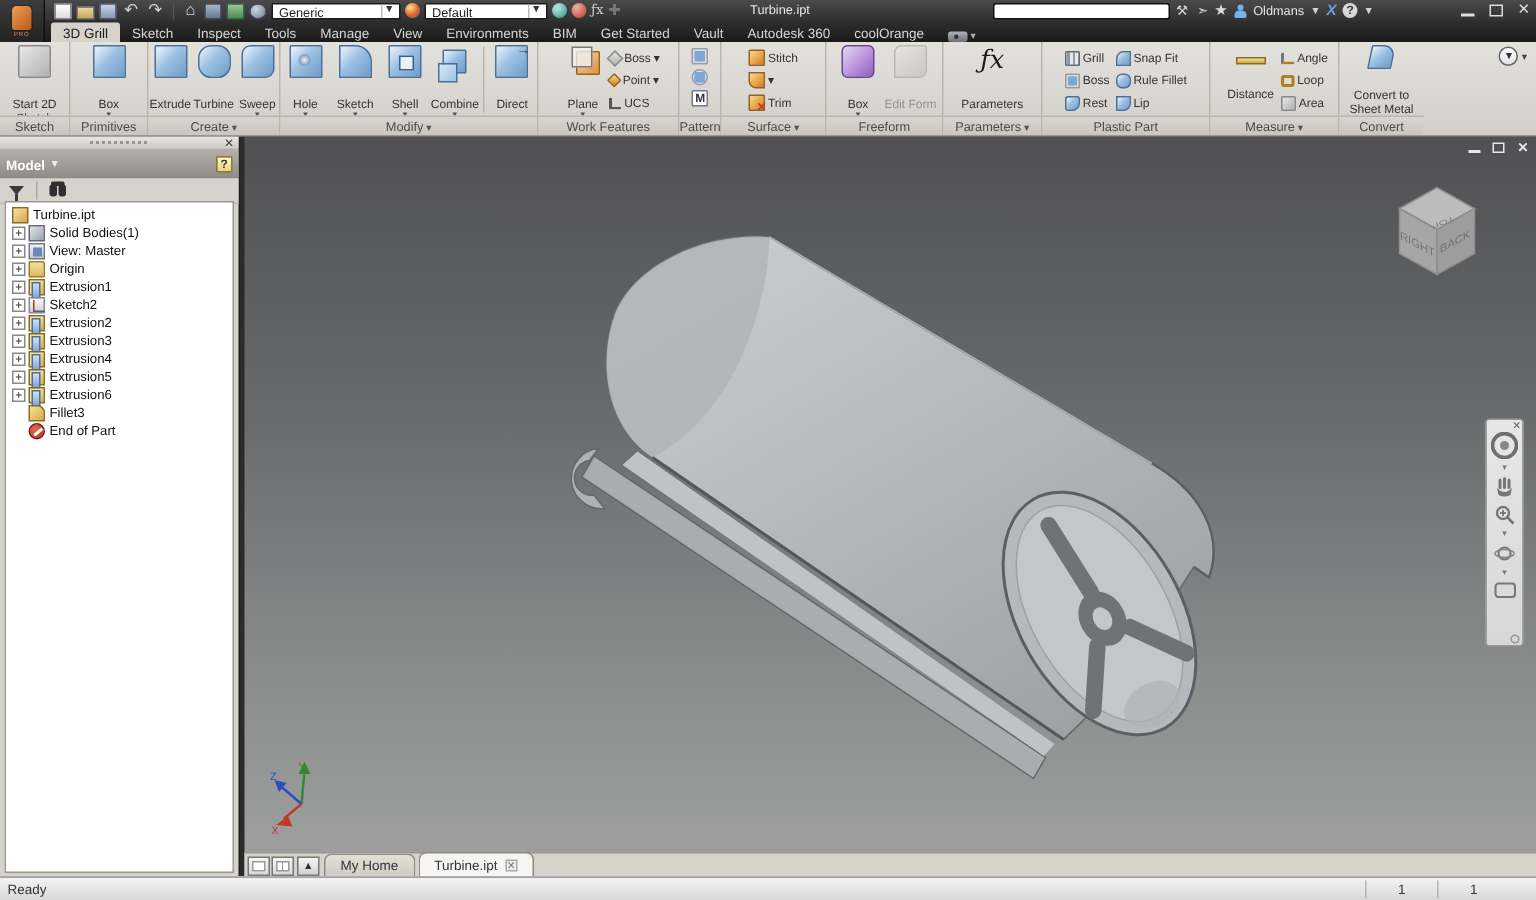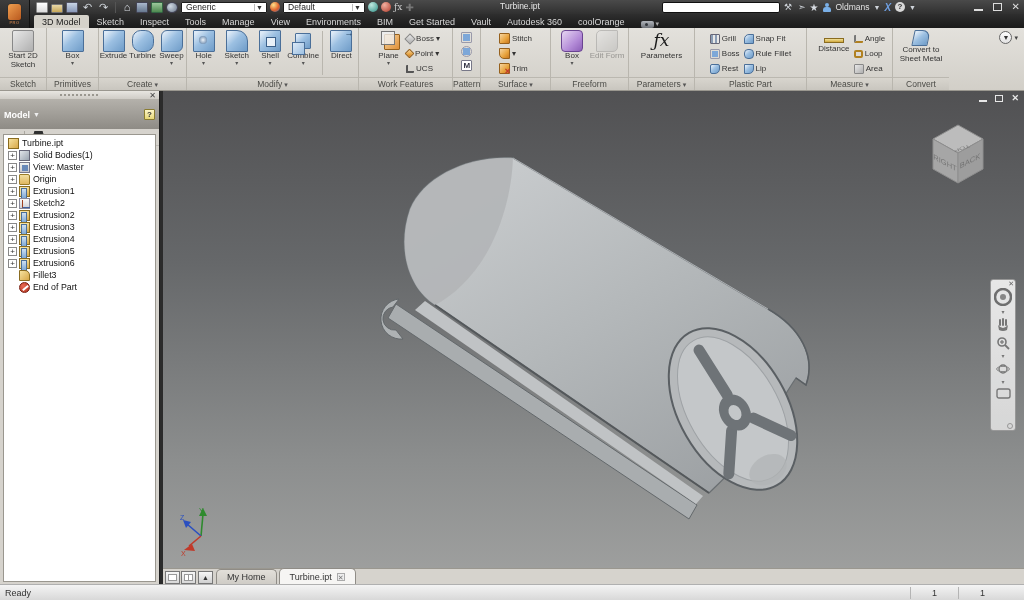--- a/index.html
+++ b/index.html
@@ -14,21 +14,21 @@
   .qicon{width:12px;height:11px;display:inline-block;border-radius:1px}
   .q-new{background:linear-gradient(#fff,#dcdcdc);border:1px solid #888}
   .q-open{background:linear-gradient(#e8d8a8,#c8a858);border:1px solid #777;height:9px;margin-top:2px}
   .q-save{background:linear-gradient(#c8d4e4,#8898b8);border:1px solid #556}
   .q-undo,.q-redo{color:#cfd4da;font-size:11px;line-height:11px;width:13px;text-align:center}
   .q-home{color:#d8dce2;font-size:11px;line-height:11px;width:12px;text-align:center}
   .q-shot{background:linear-gradient(#aab8cc,#66788e);border:1px solid #445}
   .q-upd{background:linear-gradient(#9cc89c,#4e8a50);border:1px solid #364;position:relative}
   .q-web{background:radial-gradient(circle at 35% 35%,#cfd8e2,#6c7a8c);border:1px solid #445;border-radius:50%}
   .qsep{width:1px;height:11px;background:#1d1d1d;border-right:1px solid #555;margin:0 2px}
-  .combo{height:11px;background:#fff;border:1px solid #1c1c1c;display:flex;align-items:center;font-size:8.5px;color:#222;padding:0 2px;border-radius:1px}
+  .combo{height:11px;background:#fff;border:1px solid #1c1c1c;display:flex;font-size:8.5px;color:#222;padding:0 2px;border-radius:1px}
   .combo .cv{flex:1;padding-left:2px}
   .combo .caret{font-size:7px;color:#333;padding:0 1px;border-left:1px solid #bbb}
   .sphere{width:10px;height:10px;border-radius:50%;display:inline-block}
   .s-rainbow{background:radial-gradient(circle at 35% 30%,#ffe28a,#e0632d 55%,#3f6fb0)}
   .s-teal{background:radial-gradient(circle at 35% 30%,#bfe8e0,#2e8f86)}
   .s-red{background:radial-gradient(circle at 35% 30%,#f0b0a0,#b03a2a)}
   .fxmini{font-family:"DejaVu Serif",serif;font-size:9px;color:#ccc}
   .plusmini{color:#777;font-size:10px}
   #tb-title{position:absolute;left:430px;top:1px;width:180px;text-align:center;font-size:8.5px;color:#e7e7e7}
   #tb-right{position:absolute;right:108px;top:1px;display:flex;align-items:center;gap:4px;height:12px}
@@ -58,21 +58,21 @@
   #rec .caret{color:#aaa;font-size:7px}
 
   
   #ribbon{position:absolute;left:0;top:28px;width:1024px;height:63px;background:linear-gradient(#e3e1dc,#d2cfc8);display:flex;border-bottom:1px solid #9a978f;z-index:20}
   .panel{display:flex;flex-direction:column;border-right:1px solid #b9b6ae;min-width:0;flex-shrink:1}
   .pbody{flex:1;display:flex;align-items:flex-start;justify-content:center;padding-top:1px;overflow:hidden}
   .plabel{height:13px;font-size:8.5px;color:#4a4a46;text-align:center;line-height:13px;background:linear-gradient(#d8d5ce,#c9c6bf);border-top:1px solid #bbb8b0;white-space:nowrap;overflow:hidden}
   .plabel.dd::after{content:" ▾";font-size:7px;color:#555}
   .btn{cursor:default}
   .btn.lg{width:35px;display:flex;flex-direction:column;align-items:center;padding-top:1px}
-  .btn.lg .blabel{font-size:8px;line-height:1.08;text-align:center;color:#333;margin-top:0;white-space:normal}
+  .btn.lg .blabel{font-size:8px;line-height:1.08;text-align:center;color:#333;margin-top:14px;white-space:normal}
   .btn.lg .ddm{font-size:6px;color:#555;line-height:4px}
   .btn.sm{display:flex;align-items:center;gap:2px;height:13px;font-size:8px;color:#333;white-space:nowrap}
   .col{display:flex;flex-direction:column;justify-content:flex-start;padding-top:3px;gap:2px}
   .vsep{width:1px;background:#b9b6ae;margin:2px 2px;align-self:stretch}
   .ic{display:inline-block;border-radius:1px}
   .ic.lg{width:22px;height:22px}
   .ic.md{width:16px;height:16px}
   .ic.sm{width:11px;height:11px}
   .ic.xs{width:10px;height:10px}
   .cube{background:linear-gradient(135deg,#dce9f6 10%,#9cc0e2 45%,#6f9cc8);border:1px solid #4a6f99}
@@ -109,21 +109,21 @@
   #rib-collapse{margin-left:auto;display:flex;align-items:flex-start;padding:3px 6px 0 0;gap:2px}
   #rib-collapse .circ{width:13px;height:13px;border-radius:50%;border:1px solid #666;background:linear-gradient(#fdfdfd,#e2e2e2);text-align:center;line-height:12px;font-size:7px;color:#333}
   #rib-collapse .caret{font-size:7px;color:#444;margin-top:3px}
 
   
   #workspace{position:absolute;left:0;top:91px;width:1024px;height:493px;background:#2b2b2b}
   #browser{position:absolute;left:0;top:0;width:160px;height:493px;background:#d6d3cd;border-right:1px solid #1f1f1f}
   #br-grip{height:9px;background:linear-gradient(#e8e6e1,#cfccc6);border-bottom:1px solid #b4b1aa;position:relative}
   #br-grip .gx{position:absolute;right:3px;top:0;font-size:8px;color:#444;line-height:9px}
   #br-grip .dots{position:absolute;left:50%;top:3px;width:40px;height:2px;margin-left:-20px;background:repeating-linear-gradient(90deg,#9a978f 0 2px,transparent 2px 4px)}
-  #br-header{height:29px;background:linear-gradient(#b3b0aa,#8e8b85);display:flex;align-items:center;padding:0 4px;color:#fff;font-size:9px;font-weight:bold}
+  #br-header{height:19px;background:linear-gradient(#b3b0aa,#8e8b85);display:flex;align-items:center;padding:0 4px;color:#fff;font-size:9px;font-weight:bold}
   #br-header .caret{font-size:7px;margin-left:3px;color:#eee}
   #br-header .q{margin-left:auto;width:11px;height:11px;background:linear-gradient(#fdf6c8,#e8d878);border:1px solid #8a7c30;color:#333;font-size:8px;font-weight:bold;text-align:center;line-height:10px;border-radius:1px}
   #br-tools{height:17px;display:flex;align-items:center;gap:8px;padding:0 6px;background:#d6d3cd;border-bottom:1px solid #bdbab4}
   .funnel{width:0;height:0;border-left:5px solid transparent;border-right:5px solid transparent;border-top:6px solid #3a3a3a;position:relative}
   .funnel::after{content:"";position:absolute;left:-1px;top:-1px;width:2px;height:6px;background:#3a3a3a}
   .binoc{width:5px;height:8px;background:#2f2f2f;border-radius:2px;box-shadow:6px 0 0 #2f2f2f;position:relative}
   .binoc::after{content:"";position:absolute;left:1px;top:-2px;width:9px;height:3px;background:#2f2f2f;border-radius:1px}
   .brsep{width:1px;height:12px;background:#aaa7a0}
   #br-tree{position:absolute;left:3px;right:3px;top:43px;bottom:2px;background:#fff;border:1px solid #9a978f;overflow:hidden;padding:2px 0 0 2px}
   .trow{display:flex;align-items:center;height:12px;font-size:8.8px;color:#111;white-space:nowrap}
@@ -219,21 +219,21 @@
     <span class="tbi" style="font-size:7px">▼</span>
   </div>
   <div id="winbtns">
     <span class="wmin"></span>
     <span class="wmax"></span>
     <span class="wclose">✕</span>
   </div>
 </div>
 
 <div id="tabrow">
-  <span class="rtab active">3D Model</span>
+  <span class="rtab active">3D Grill</span>
   <span class="rtab">Sketch</span>
   <span class="rtab">Inspect</span>
   <span class="rtab">Tools</span>
   <span class="rtab">Manage</span>
   <span class="rtab">View</span>
   <span class="rtab">Environments</span>
   <span class="rtab">BIM</span>
   <span class="rtab">Get Started</span>
   <span class="rtab">Vault</span>
   <span class="rtab">Autodesk 360</span>

